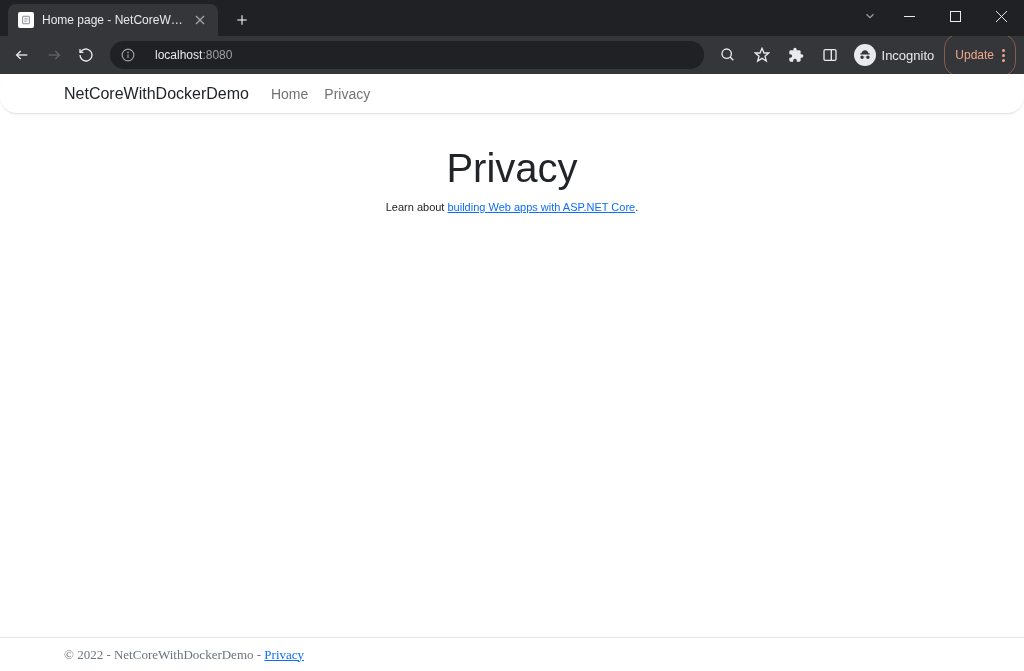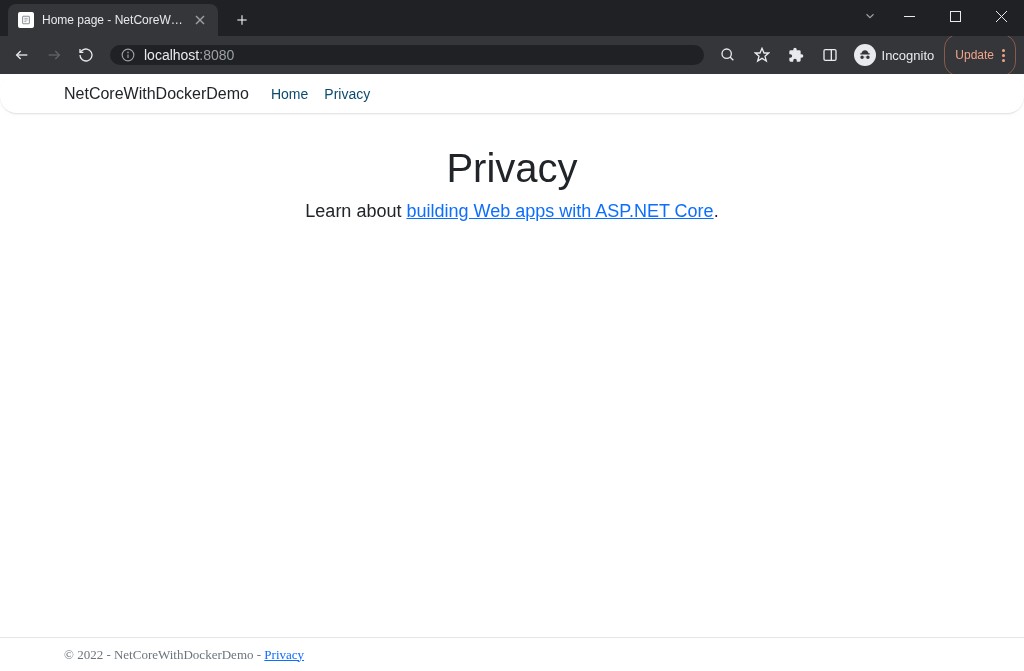--- a/index.html
+++ b/index.html
@@ -120,30 +120,30 @@
       display: flex;
       align-items: center;
       justify-content: center;
       color: #e8eaed;
       cursor: pointer;
     }
     .nav-btn.disabled { color: #5f6368; }
     .nav-btn svg { width: 16px; height: 16px; }
     .address-bar {
       flex: 1;
-      height: 20px;
+      height: 28px;
       background: #202124;
       border-radius: 14px;
       display: flex;
       align-items: center;
       padding: 0 10px;
       margin: 0 6px;
-      gap: 8px;
-      color: #e8eaed;
-      font-size: 14px;
+      gap: 19px;
+      color: #e8eaed;
+      font-size: 12px;
     }
     .site-info {
       color: #9aa0a6;
       display: flex;
       align-items: center;
       justify-content: center;
       width: 16px;
       height: 16px;
     }
     .site-info svg { width: 14px; height: 14px; }
@@ -216,37 +216,37 @@
       font-size: 14px;
       border-radius: 17px;
     }
     .brand {
       color: #212529;
       font-size: 16px;
       text-decoration: none;
       margin-right: 6px;
     }
     .nav-link {
-      color: #0c4a6e;
+      color: #737373;
       text-decoration: none;
       font-size: 14px;
     }
     .page-main {
       flex: 1;
       text-align: center;
       padding-top: 32px;
     }
     .welcome-title {
       font-size: 40px;
       font-weight: 300;
       color: #212529;
       margin-bottom: 10px;
     }
     .welcome-subtitle {
-      font-size: 18px;
+      font-size: 11px;
       color: #212529;
     }
     .welcome-subtitle a {
       color: #0d6efd;
       text-decoration: underline;
     }
     .page-footer {
       position: absolute;
       bottom: 0;
       left: 0;

